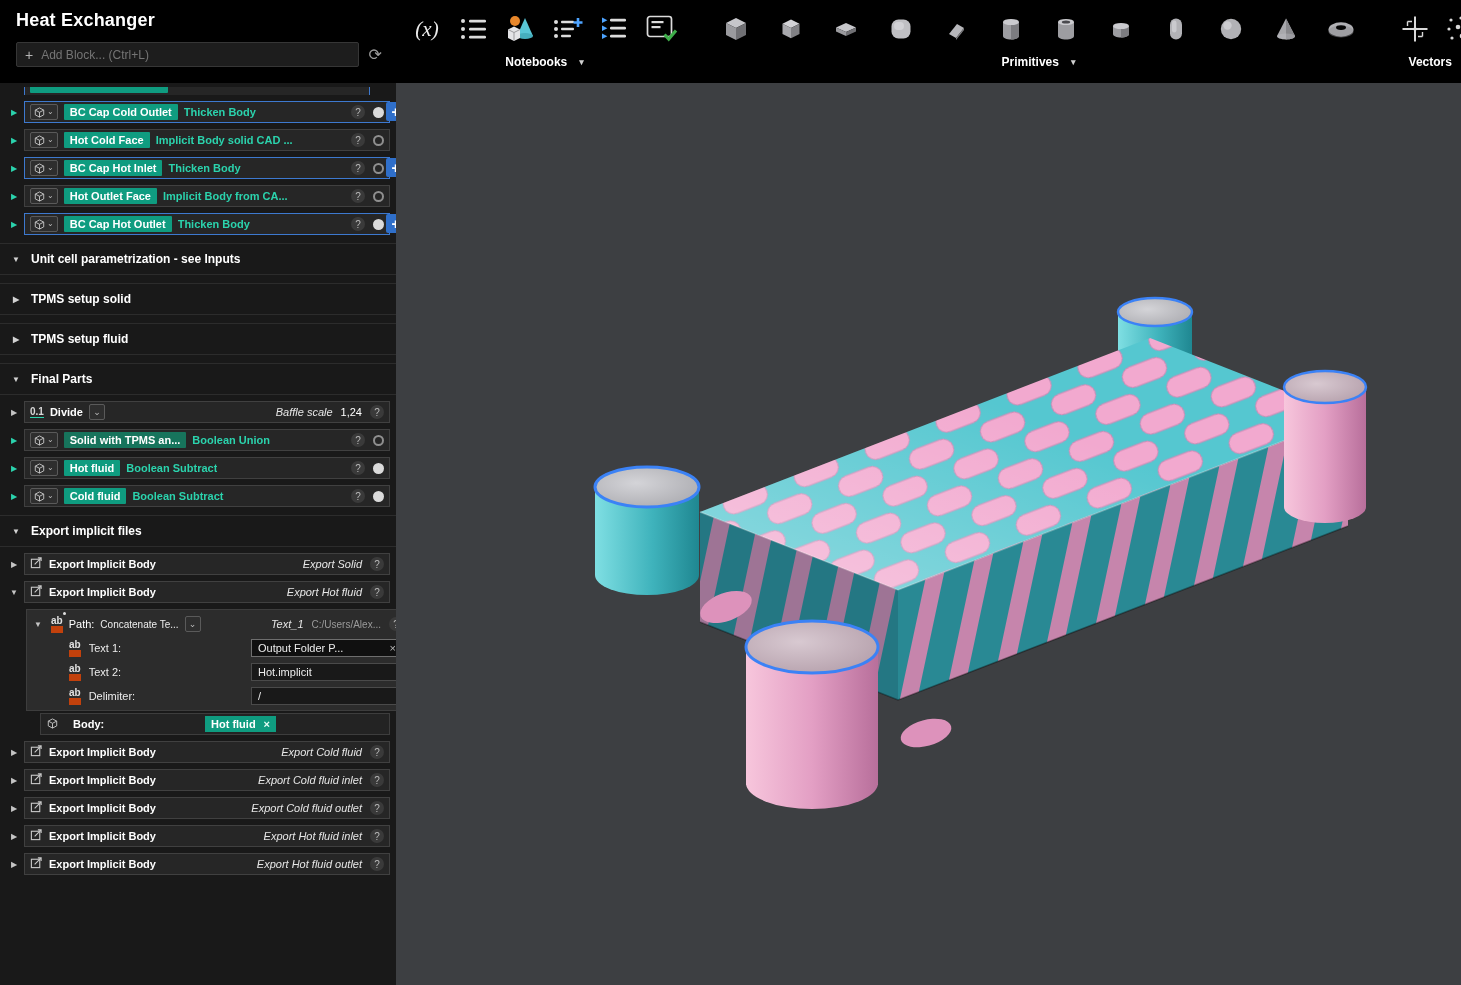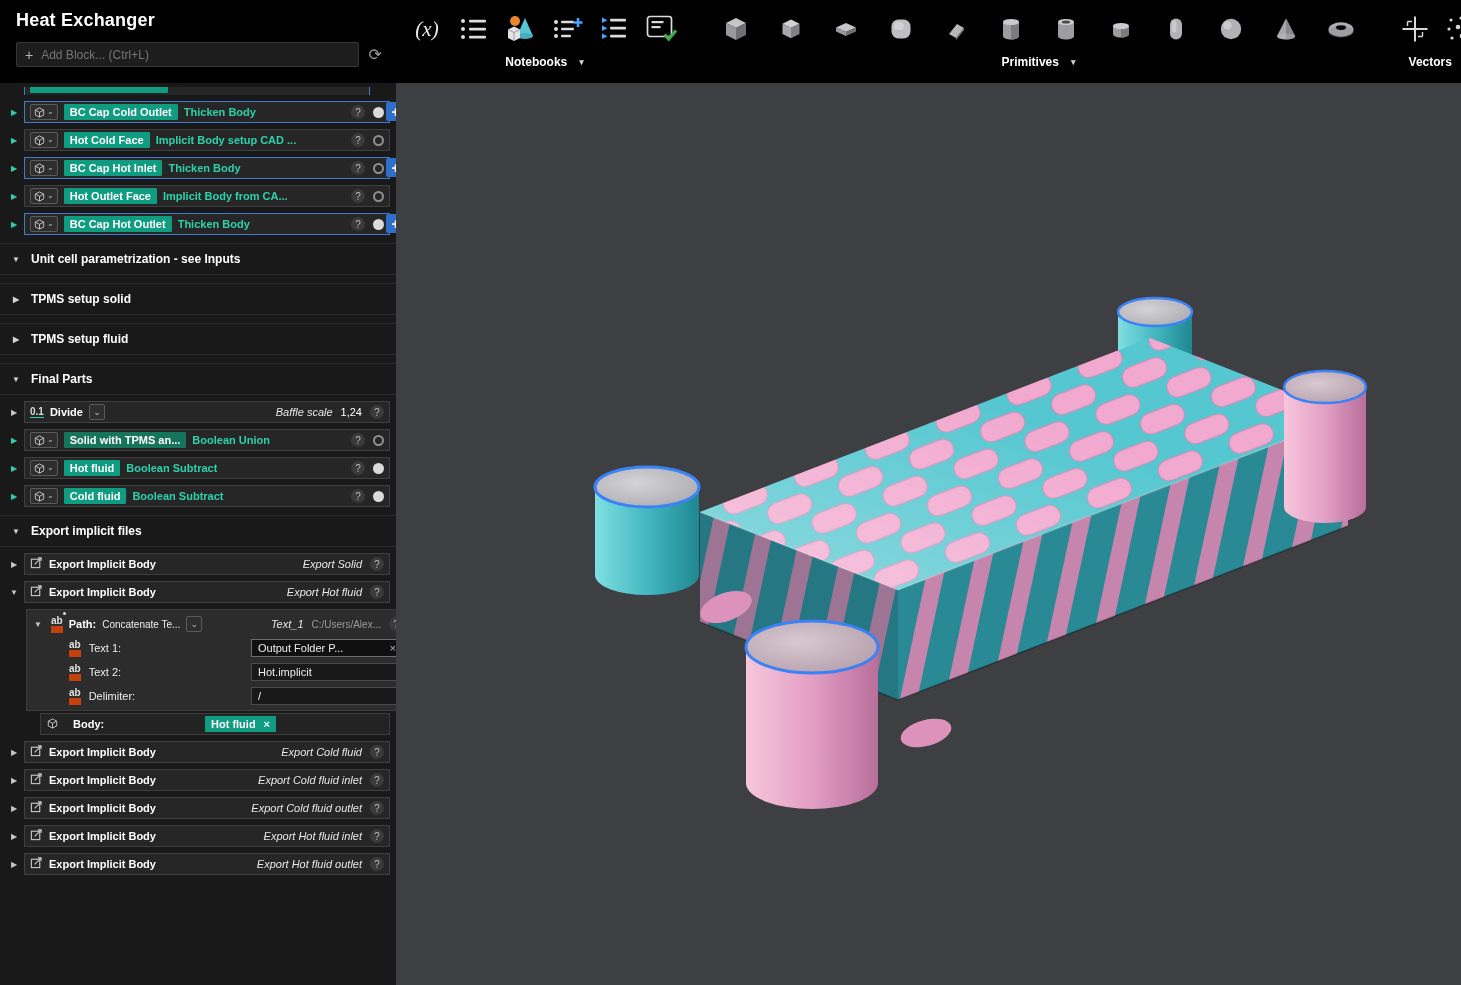--- a/index.html
+++ b/index.html
@@ -65,21 +65,21 @@
 
   
   .detail-panel { margin: 0 -14px 2px 26px; background: #2c2c2c; border: 1px solid #3d3d3d;
     padding: 2px 6px 2px 4px; position: relative; z-index: 3; }
   .path-row { display: flex; align-items: center; height: 24px; gap: 6px; }
   .path-row .caret { width: 14px; }
   .ab-icon { color: #e0e0e0; font-size: 10px; font-weight: bold; line-height: 11px;
     border-bottom: 7px solid #c2410c; flex: none; position: relative; }
   .ab-icon.dotted::after { content: ""; position: absolute; top: -3px; right: -3px; width: 3px;
     height: 3px; border-radius: 50%; background: #e0e0e0; }
-  .path-label { color: #fff; font-size: 11px; font-weight: bold; }
+  .path-label { color: #fff; font-size: 11px; font-weight: normal; }
   .path-value { color: #ececec; font-size: 10px; white-space: nowrap; }
   .path-preview { color: #9a9a9a; font-size: 10px; white-space: nowrap; }
   .panel-input { display: flex; align-items: center; height: 24px; gap: 8px; padding-left: 38px; }
   .panel-label { color: #ececec; font-size: 11px; }
   .field { margin-left: auto; width: 152px; height: 18px; background: #191919;
     border: 1px solid #4a4a4a; display: flex; align-items: center; gap: 0; padding: 0 6px;
     color: #ececec; font-size: 11px; cursor: text; }
   .field.chip-sel { background: #101010; border-color: #6e6e6e; }
   .x-btn { margin-left: auto; color: #b9b9b9; font-size: 11px; cursor: pointer; line-height: 1; }
 
@@ -160,21 +160,21 @@
         <span class="caret teal">▶</span>
         <div class="rowbox">
           <span class="block-icon">
             <svg width="11" height="11" viewBox="0 0 12 12">
                 <path d="M6 1 10.6 3.4v5.2L6 11 1.4 8.6V3.4Z" fill="none" stroke="#c8c8c8"></path>
                 <path d="M1.4 3.4 6 5.8 10.6 3.4M6 5.8V11" fill="none" stroke="#c8c8c8"></path>
               </svg>
             <span class="bi-caret">⌄</span>
           </span>
           <span class="name-chip">Hot Cold Face</span>
-          <span class="type-text">Implicit Body setup CAD ...</span>
+          <span class="type-text">Implicit Body solid CAD ...</span>
           <span class="row-right">
             <span class="help-icon">?</span>
             <span class="vis-dot hollow"></span>
           </span>
         </div>
       </div>
 
       <div class="rowline">
         <span class="caret teal">▶</span>
         <div class="rowbox selected">

